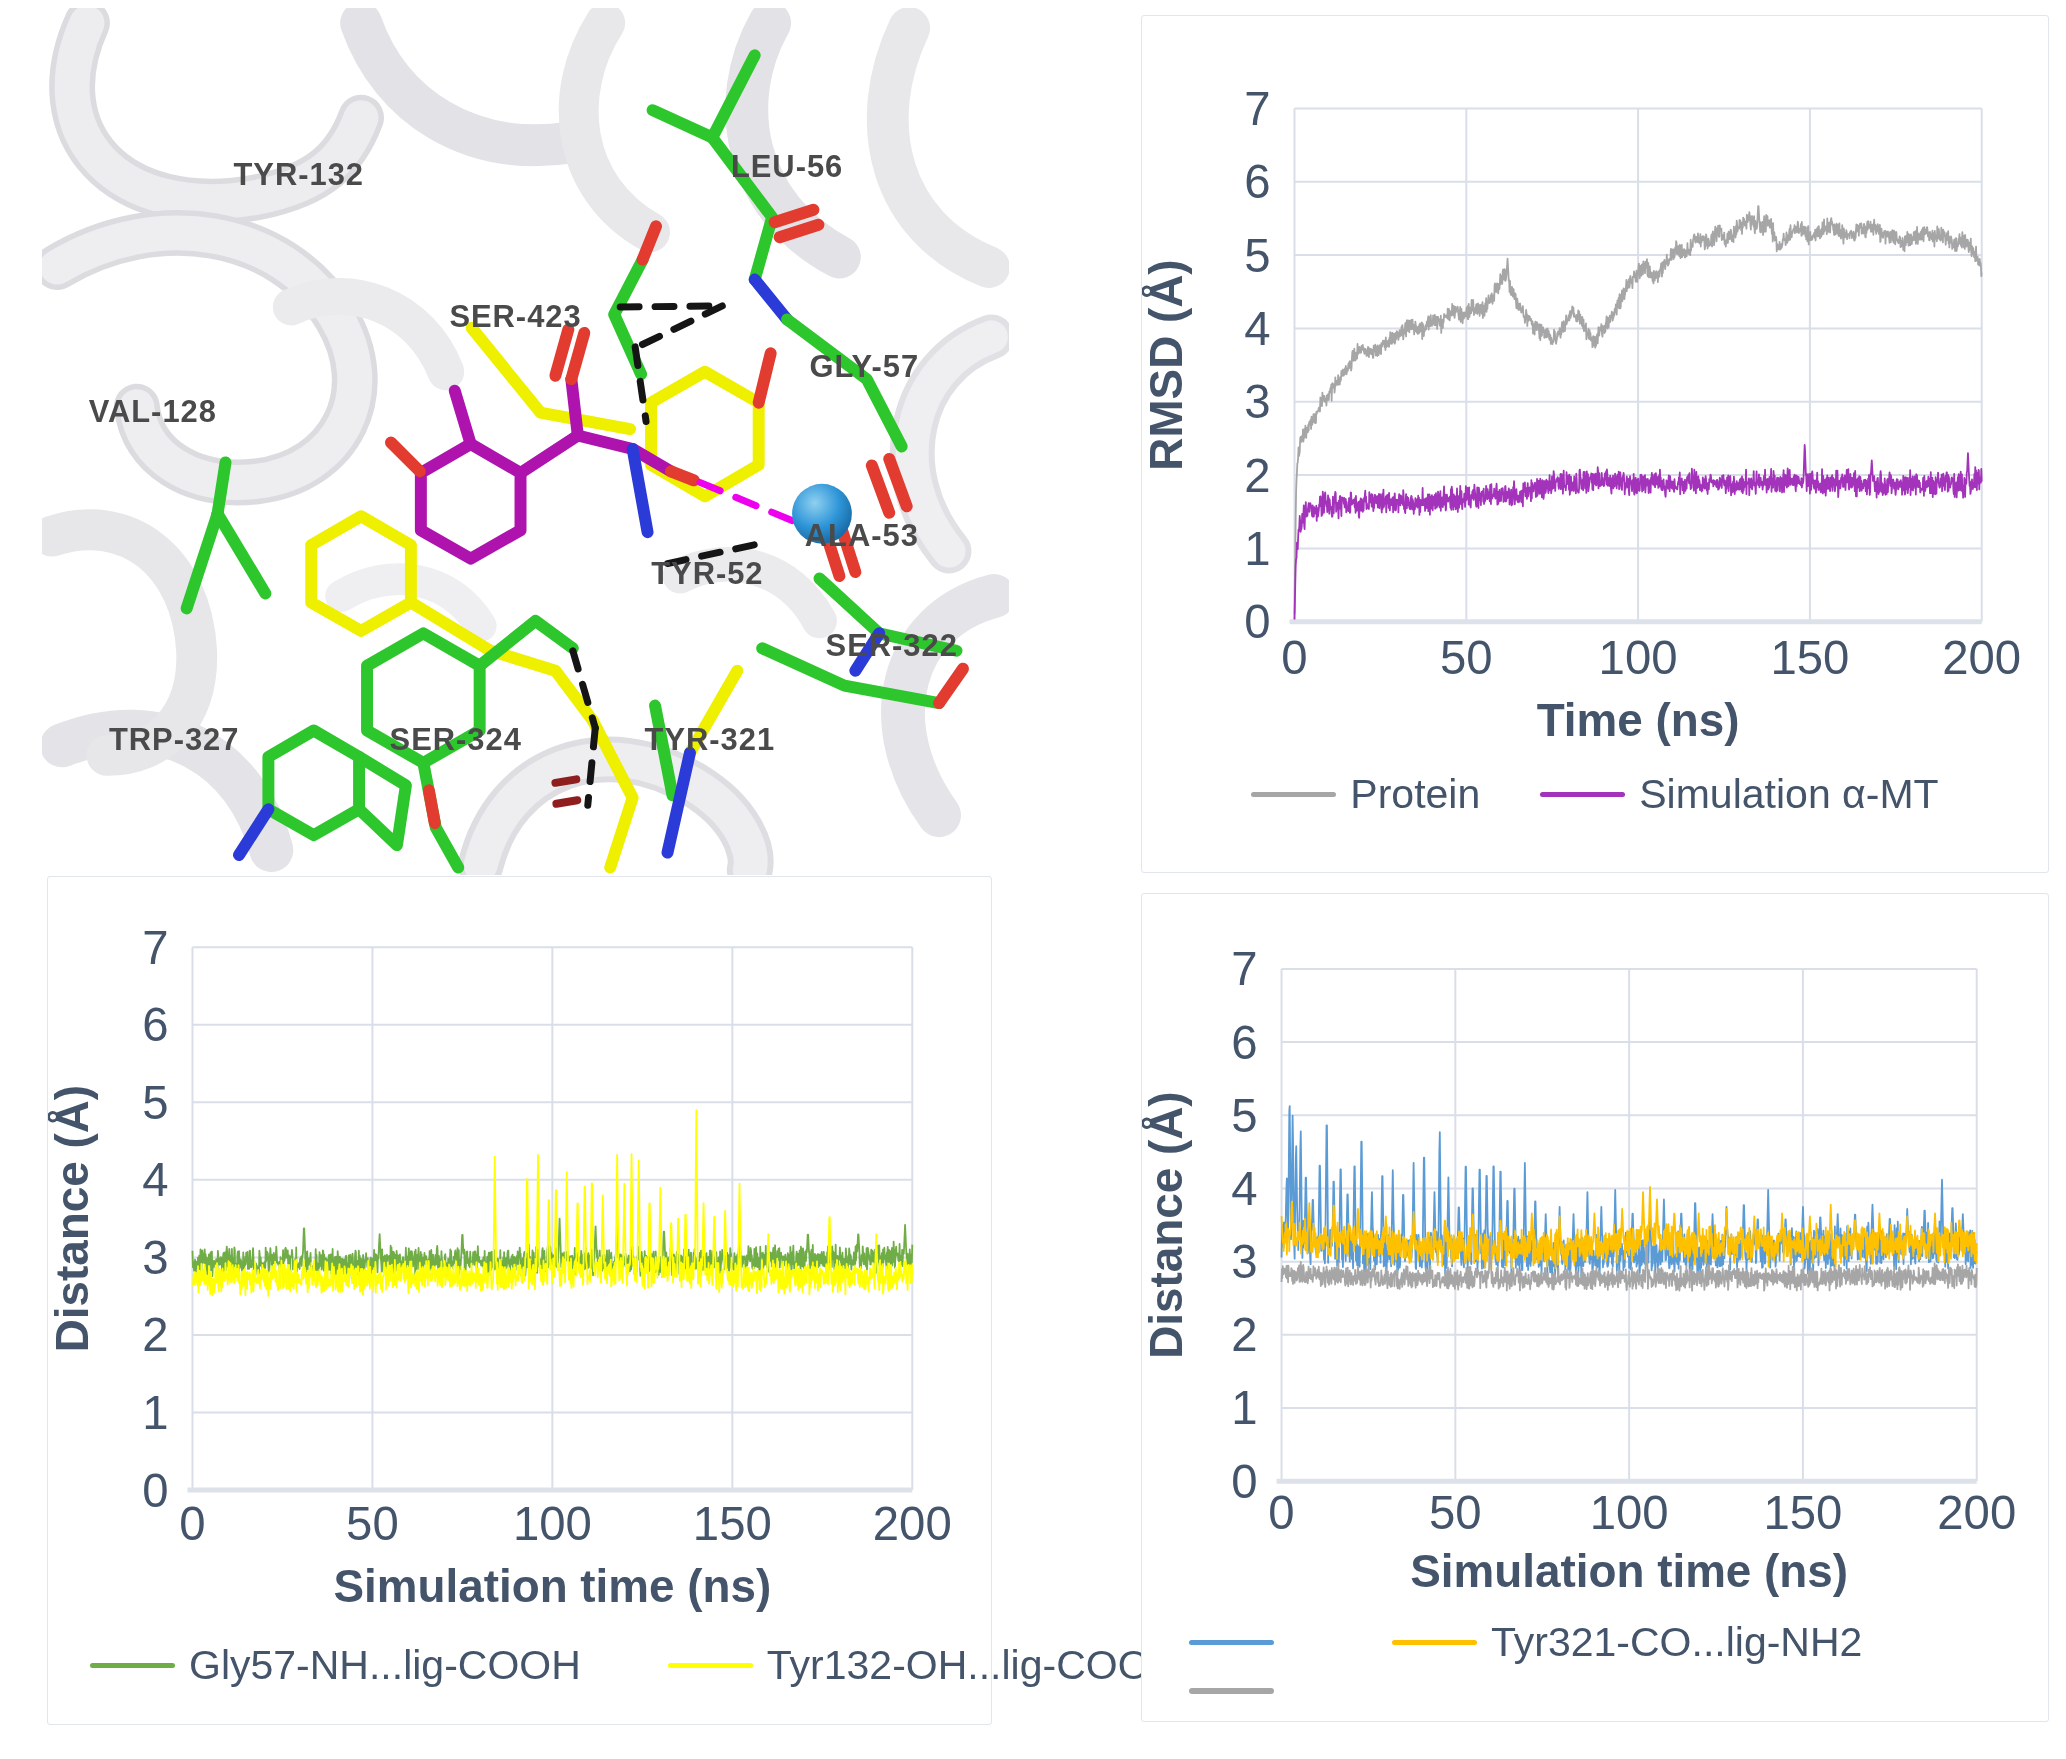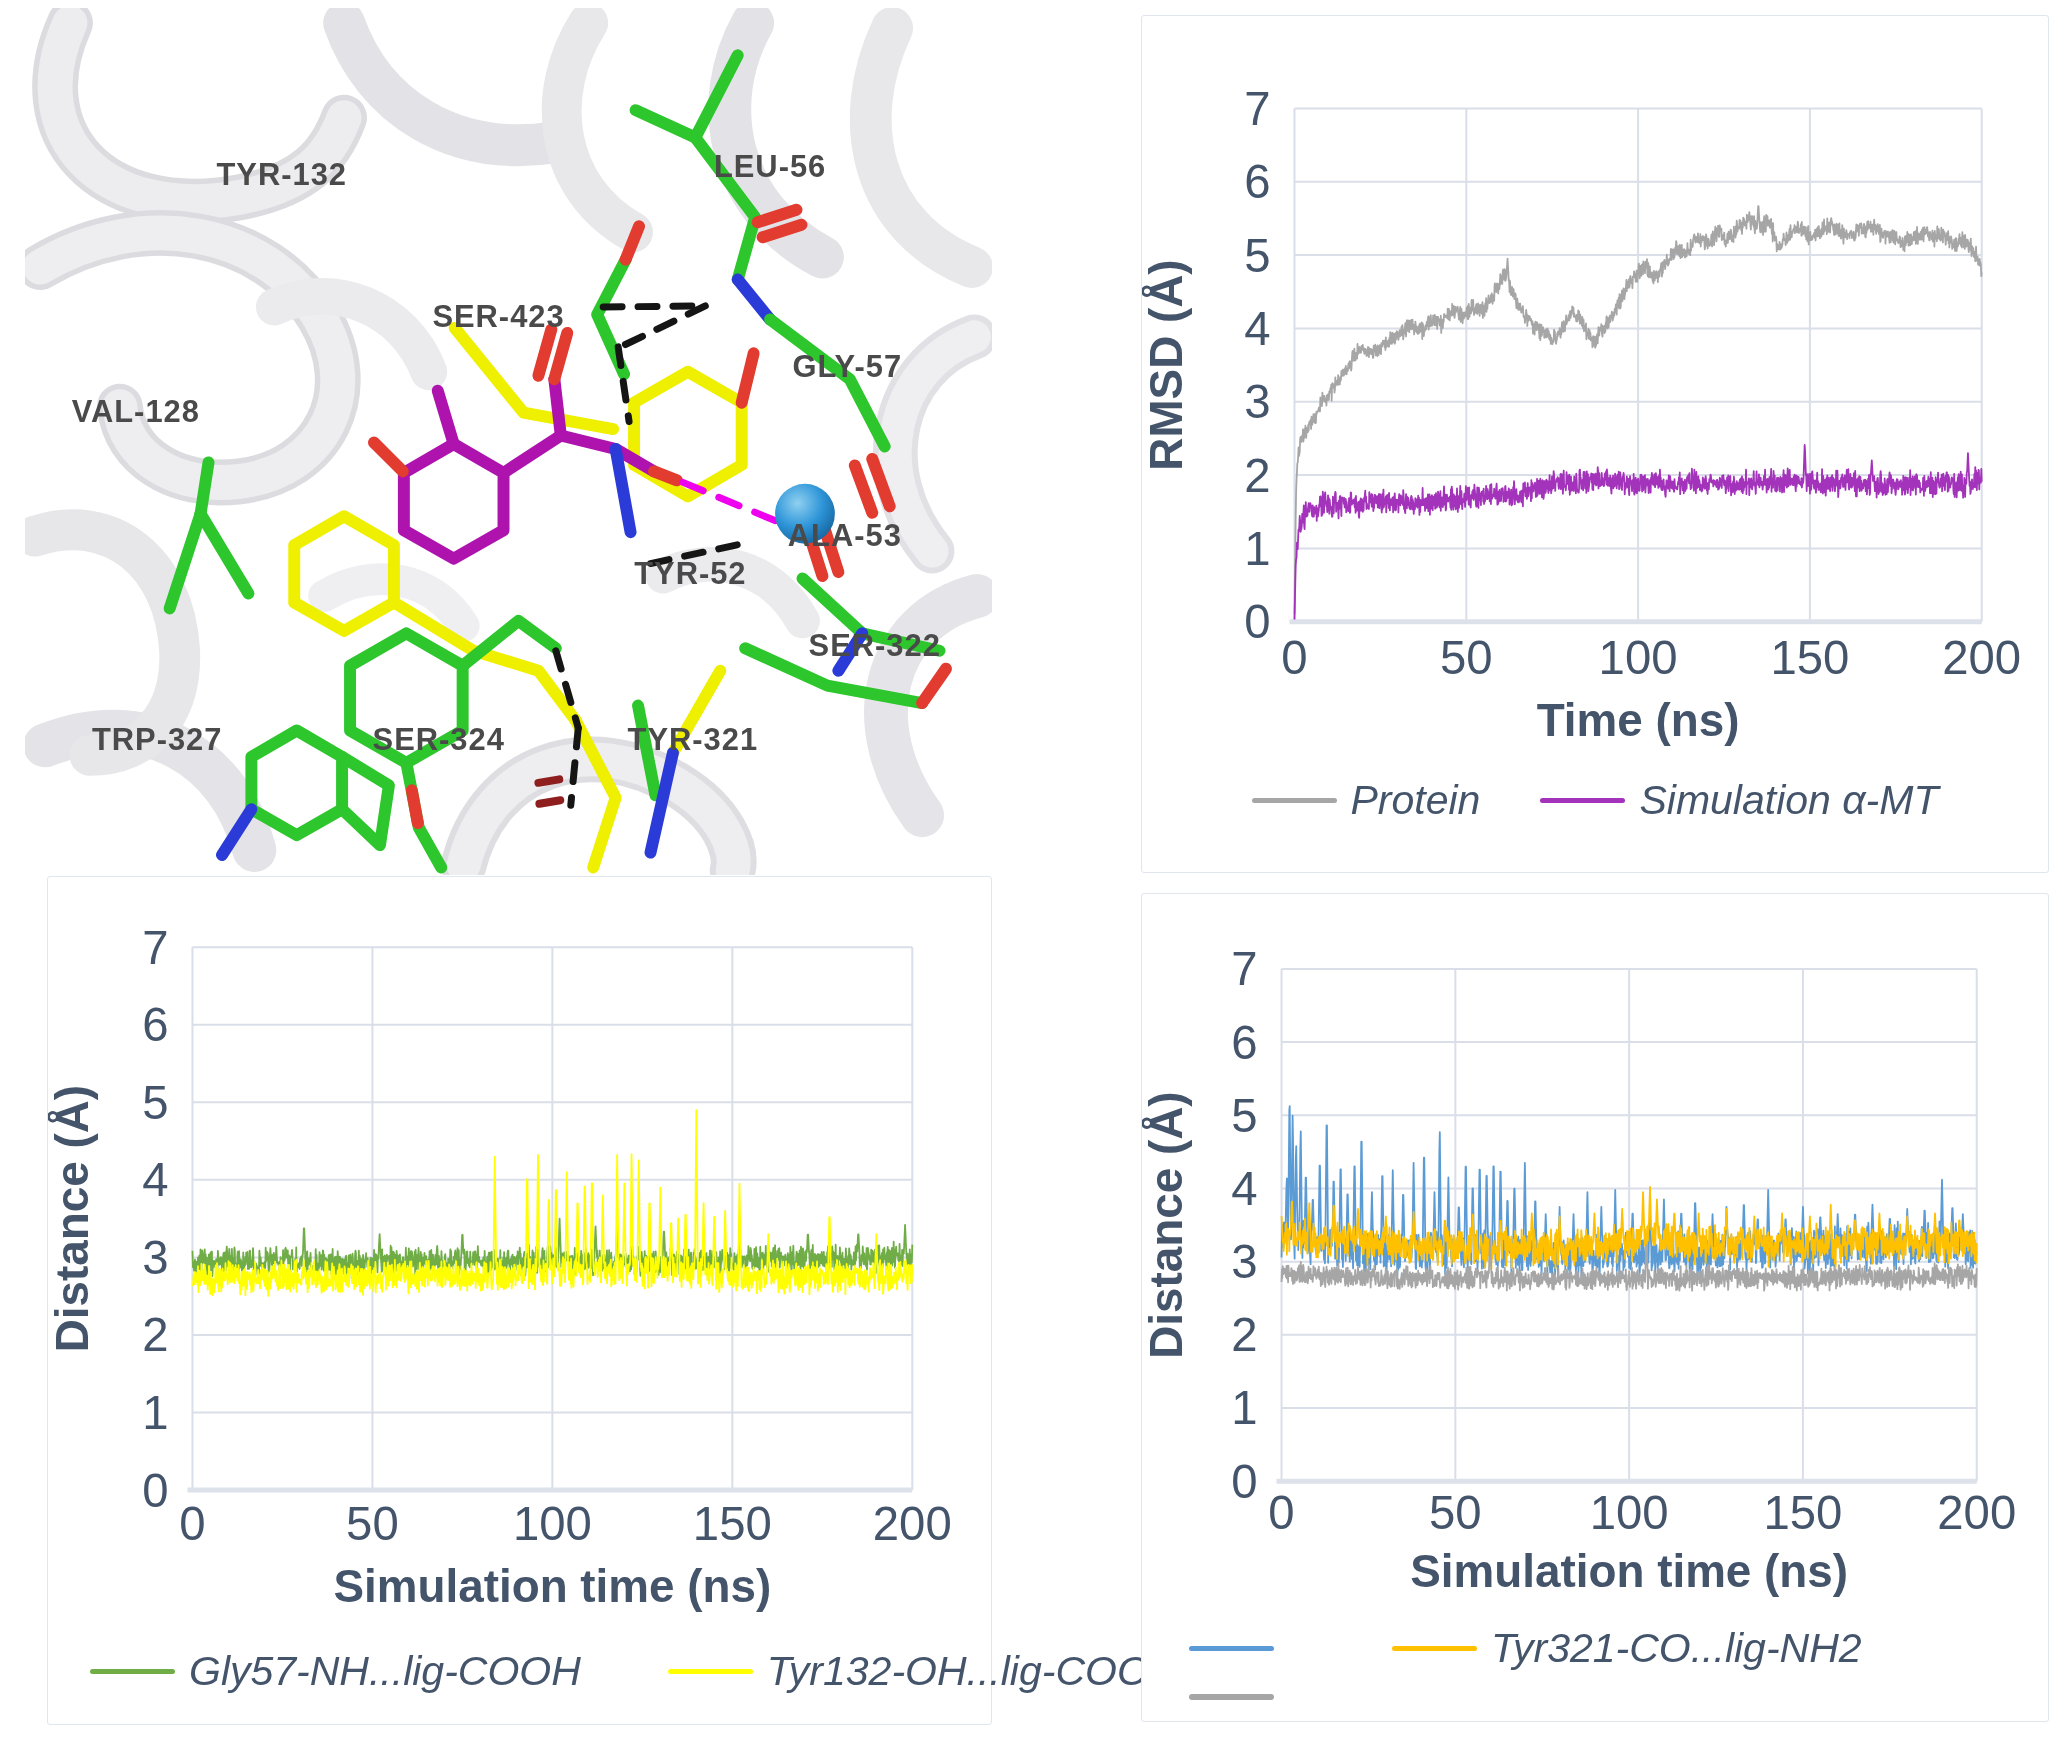--- a/index.html
+++ b/index.html
@@ -1,28 +1,28 @@
 <!DOCTYPE html>
 <html style="font-size:8px"><head>
 <meta charset="utf-8">
 <style>
   html,body{margin:0;padding:0;background:#ffffff;}
   .page{position:relative;width:2066px;height:1759px;background:#ffffff;overflow:hidden;
         font-family:"Liberation Sans", sans-serif;}
   .panel{position:absolute;box-sizing:border-box;background:#ffffff;}
   .chart-panel{border:1.5px solid #E0E5EE;border-radius:3px;}
-  #panel-molecule{left:25px;top:7.5px;width:967px;height:867px;}
+  #panel-molecule{left:42px;top:7.5px;width:967px;height:867px;}
   #panel-rmsd{left:1141px;top:15px;width:908px;height:858px;}
   #panel-dist1{left:47px;top:876px;width:945px;height:849px;}
   #panel-dist2{left:1141px;top:893px;width:908px;height:829px;}
   svg{display:block;}
   .tick{font-size:95px;fill:#44546A;}
   .axis-title{font-size:92px;font-weight:bold;fill:#44546A;}
   .res-label{font-size:62px;font-weight:bold;fill:#4A4A4A;letter-spacing:2px;}
-  .legend{display:flex;flex-direction:column;row-gap:22.4px;margin-top:23px;font-style:italic;}
+  .legend{display:flex;flex-direction:column;row-gap:22.4px;margin-top:17px;}
   .legend-row{display:flex;align-items:center;}
   .legend-row.center{justify-content:center;}
   .legend-row.start{justify-content:flex-start;gap:12px;}
   .legend-entry{display:flex;align-items:center;font-size:41px;color:#44546A;white-space:nowrap;}
   .legend .sw{width:85px;height:5.5px;border-radius:3px;margin-right:14px;flex:none;}
   #legend-0 .legend-entry + .legend-entry{margin-left:60px;}
   #legend-1 .legend-row{padding-left:42px;}
   #legend-1 .legend-entry + .legend-entry{margin-left:75px;}
   #legend-2 .legend-row{padding-left:47px;}
   #legend-2 .legend-entry + .legend-entry{margin-left:92px;}

